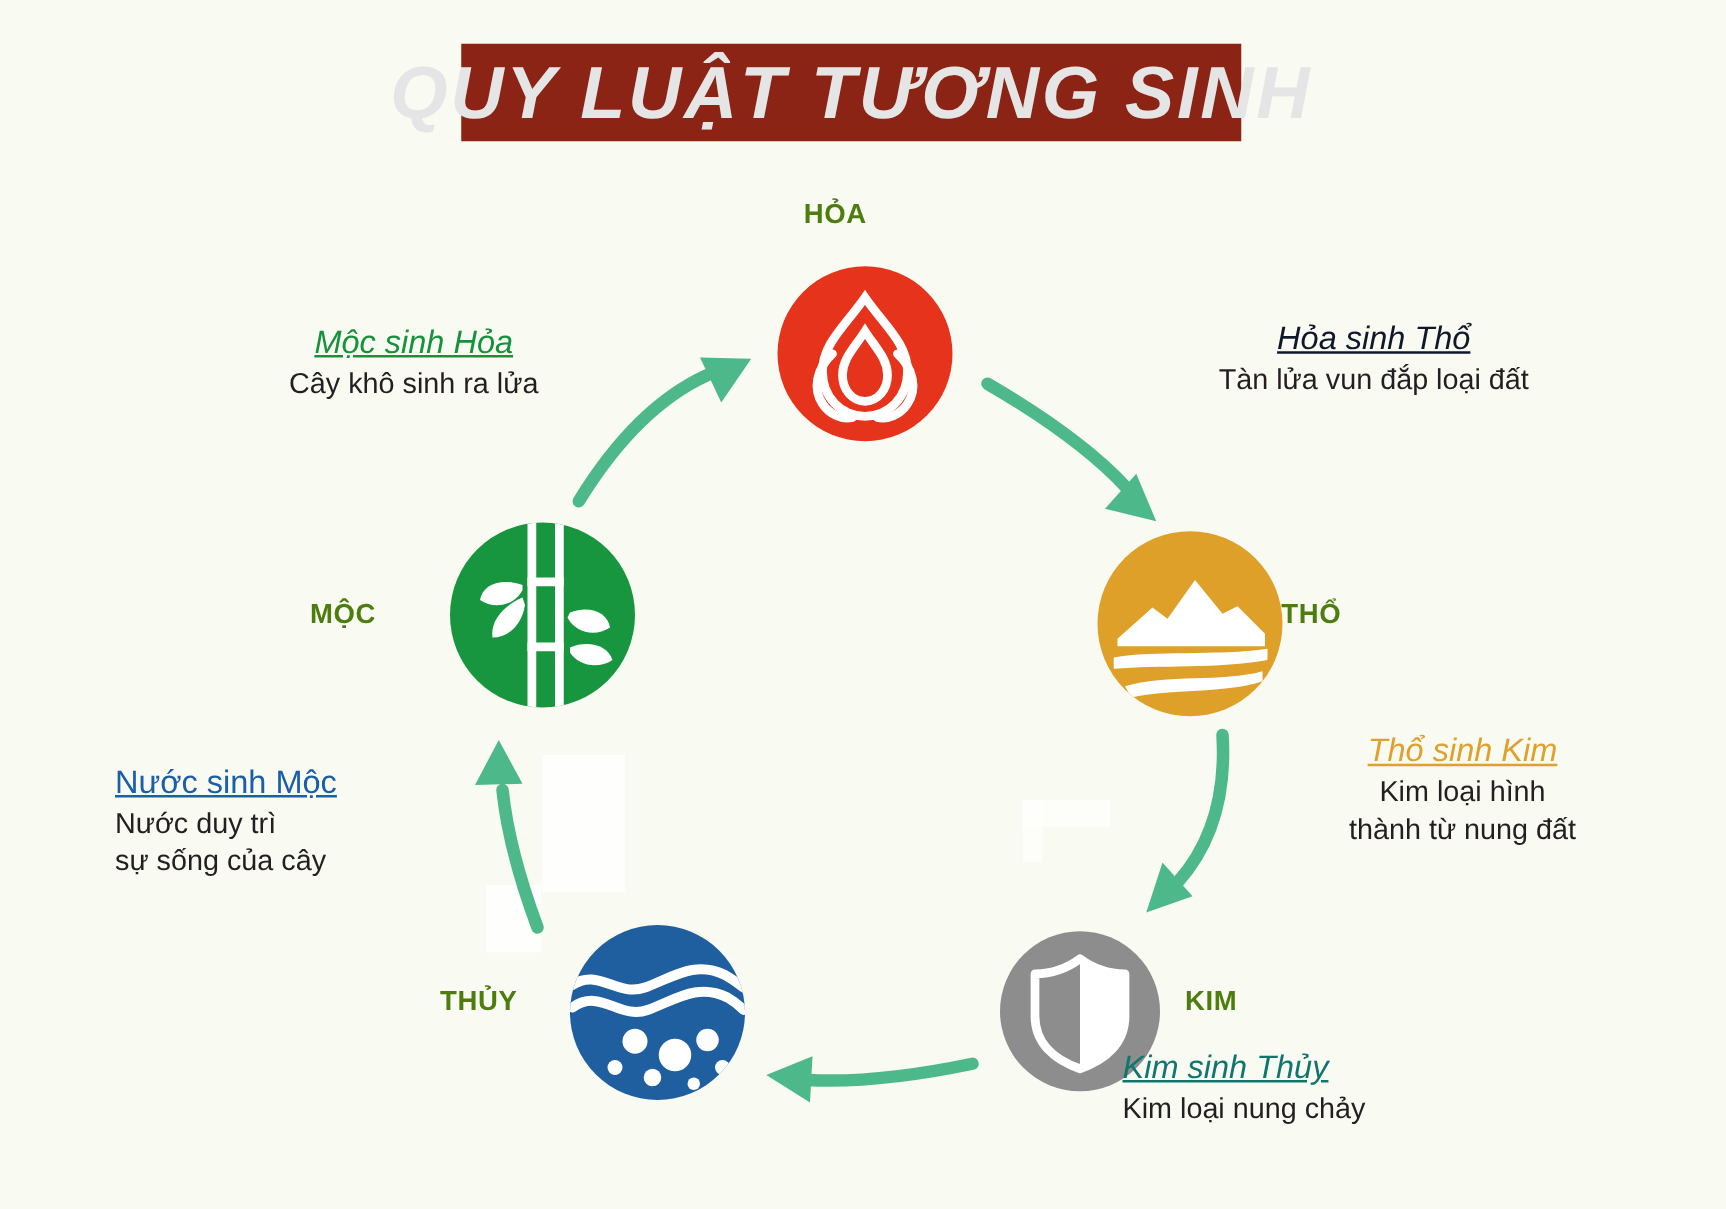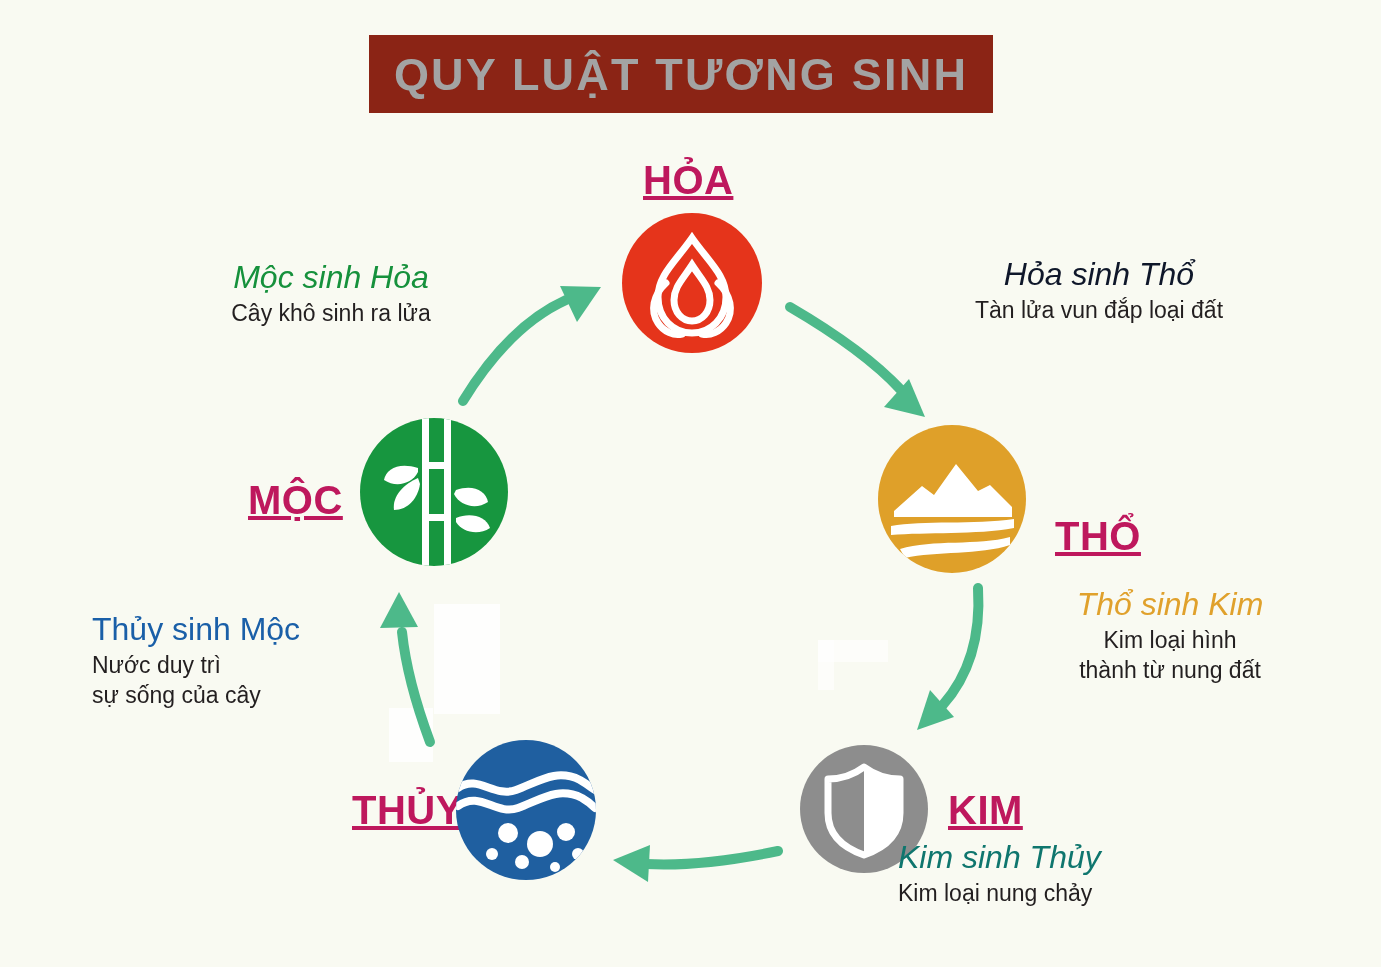--- a/index.html
+++ b/index.html
@@ -33,27 +33,28 @@
     top: 35px;
     width: 624px;
     height: 78px;
     background: #8b2415;
     display: flex;
     align-items: center;
     justify-content: center;
     box-sizing: border-box;
   }
   #title-banner .title-text {
-    color: #a3a3a3;
-    font-size: 45px;
+    color: #e5e5e5;
+    font-size: 59px;
     font-weight: 700;
     letter-spacing: 2.2px;
     line-height: 1;
     white-space: nowrap;
     font-family: "Liberation Sans", sans-serif;
+    font-style: italic;
   }
 
   
   #arrow-layer {
     position: absolute;
     left: 0; top: 0;
     width: 1381px;
     height: 967px;
   }
 
@@ -61,42 +62,42 @@
   .node {
     position: absolute;
   }
   .node .disc {
     position: absolute;
     border-radius: 50%;
     overflow: hidden;
   }
   .node .elabel {
     position: absolute;
-    font-size: 40px;
+    font-size: 22px;
     font-weight: 700;
-    color: #be185d;
+    color: #4d7c0f;
     letter-spacing: 0.5px;
     white-space: nowrap;
     line-height: 1;
     font-family: "Liberation Sans", sans-serif;
-    text-decoration: underline;
   }
 
   
   .rel {
     position: absolute;
     white-space: nowrap;
   }
   .rel .rel-title {
-    font-size: 32px;
+    font-size: 26px;
     font-style: italic;
     line-height: 1.22;
     margin-bottom: 2px;
     white-space: nowrap;
     font-family: "Liberation Sans", sans-serif;
+    text-decoration: underline;
   }
   .rel .rel-body {
     font-size: 23px;
     color: #231f20;
     line-height: 1.30;
     white-space: nowrap;
     font-family: "Liberation Sans", sans-serif;
   }
   .rel.center   { text-align: center; }
   .rel.leftal   { text-align: left; }
@@ -175,21 +176,21 @@
     <div class="disc" style="left:0px; top:0px; width:148px; height:148px; background:#dfa029;">
       <svg viewBox="0 0 148 148" width="148" height="148">
 
         <path d="M16 86 L 44 61 L 56 70 L 78 39 L 100 66 L 112 60 L 134 82 L 134 92 L 16 92 Z" fill="#ffffff"></path>
 
         <path d="M13 101 C 45 95 96 100 136 94 L 136 103 C 98 110 48 107 13 110 Z" fill="#ffffff"></path>
 
         <path d="M22 124 C 55 114 100 121 132 112 L 132 120 C 102 130 58 126 27 133 Z" fill="#ffffff"></path>
       </svg>
     </div>
-    <div class="elabel" style="left:177px; top:55px;margin-top:36px;">THỔ</div>
+    <div class="elabel" style="left:147px; top:55px;">THỔ</div>
   </div>
 
   <div class="node" style="left:800px; top:745px; width:250px; height:140px;">
     <div class="disc" style="left:0px; top:0px; width:128px; height:128px; background:#8d8d8d;">
       <svg viewBox="0 0 128 128" width="128" height="128">
 
         <path d="M64 22 C 76 31 88 34 100 34 L 100 68 C 100 90 84 103 64 110 Z" fill="#ffffff"></path>
 
         <path d="M64 22 C 52 31 40 34 28 34 L 28 68 C 28 90 44 103 64 110 C 84 103 100 90 100 68 L 100 34 C 88 34 76 31 64 22 Z" fill="none" stroke="#ffffff" stroke-width="7" stroke-linejoin="round"></path>
       </svg>
@@ -254,18 +255,18 @@
     <div class="rel-body">Kim loại hình</div>
     <div class="rel-body">thành từ nung đất</div>
   </div>
 
   <div class="rel leftal" style="left:898px; top:838px; width:420px;">
     <div class="rel-title t-gray">Kim sinh Thủy</div>
     <div class="rel-body">Kim loại nung chảy</div>
   </div>
 
   <div class="rel leftal" style="left:92px; top:610px; width:340px;">
-    <div class="rel-title t-blue" style="font-style:normal;">Thủy sinh Mộc</div>
+    <div class="rel-title t-blue" style="font-style:normal;">Nước sinh Mộc</div>
     <div class="rel-body">Nước duy trì</div>
     <div class="rel-body">sự sống của cây</div>
   </div>
 
 </div>
 
 </body></html>

